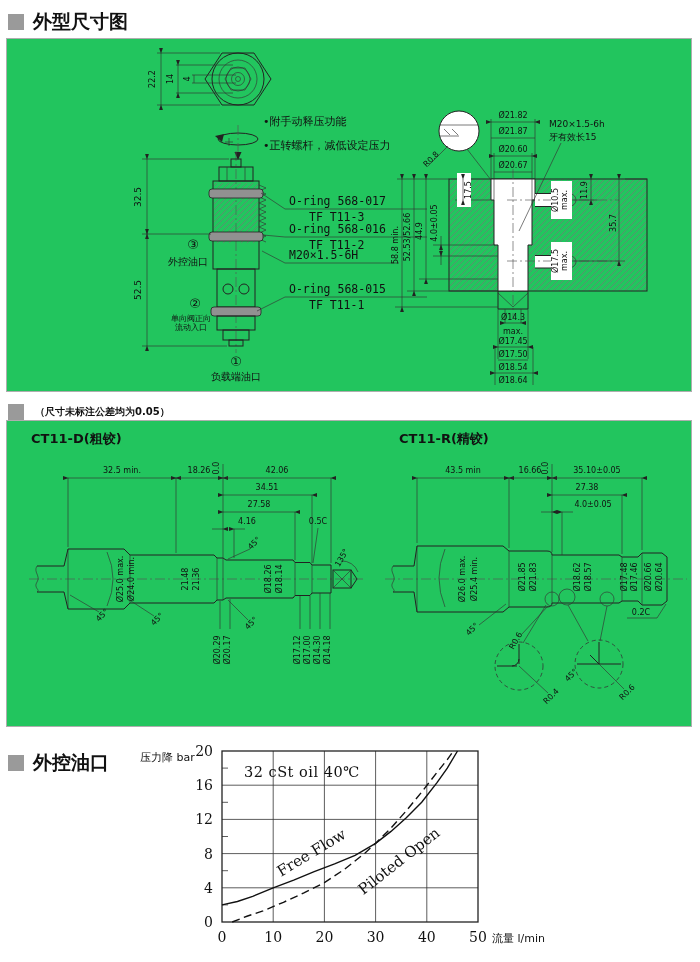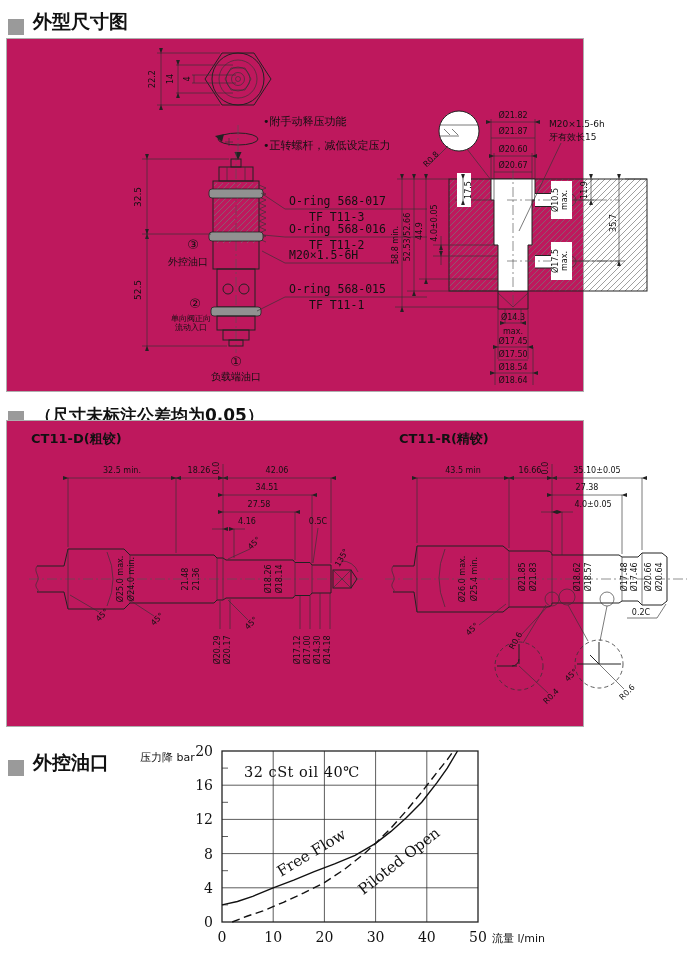--- a/index.html
+++ b/index.html
@@ -1,22 +1,22 @@
 <!DOCTYPE html>
 <html><head>
 <meta charset="utf-8">
 <style>
   html,body{margin:0;padding:0}
   body{width:700px;height:962px;background:#fff;position:relative;overflow:hidden;
        font-family:"DejaVu Sans","Liberation Sans",sans-serif;color:#111}
-  .sec-h{position:absolute;left:8px;display:flex;align-items:flex-end;gap:9px;font-weight:bold;color:#111}
+  .sec-h{position:absolute;left:8px;display:flex;align-items:center;gap:9px;font-weight:bold;color:#111}
   .sq{width:16px;height:16px;background:#9a9a9a;flex:none}
   .sec-h .t{font-size:19px}
-  .sec-h .note{font-size:17px;margin-left:2px}
-  .box{position:absolute;left:6px;width:578px;border:1.5px solid #aeaeae;background:#be185d;box-sizing:border-box}
+  .sec-h .note{font-size:10px;margin-left:2px}
+  .box{position:absolute;left:6px;width:686px;border:1.5px solid #aeaeae;background:#22c55e;box-sizing:border-box}
   svg{display:block}
   svg text{fill:#111;stroke:none;font-family:"DejaVu Sans","Liberation Sans",sans-serif}
   .t8{font-size:8px}.t9{font-size:9px}.t10{font-size:10px}.t11{font-size:11px}
   .t13{font-size:13px;font-weight:bold}
   .mono{font-family:"DejaVu Sans Mono","Liberation Mono",monospace;font-size:11.5px}
   .serif14{font-family:"DejaVu Serif","Liberation Serif",serif;font-size:14.5px;letter-spacing:.5px}
   .serif15{font-family:"DejaVu Serif","Liberation Serif",serif;font-size:15px}
   .tick{font-family:"DejaVu Serif","Liberation Serif",serif;font-size:14px}
   .mid{text-anchor:middle}
   .ln{stroke:#222;stroke-width:1;fill:none}

